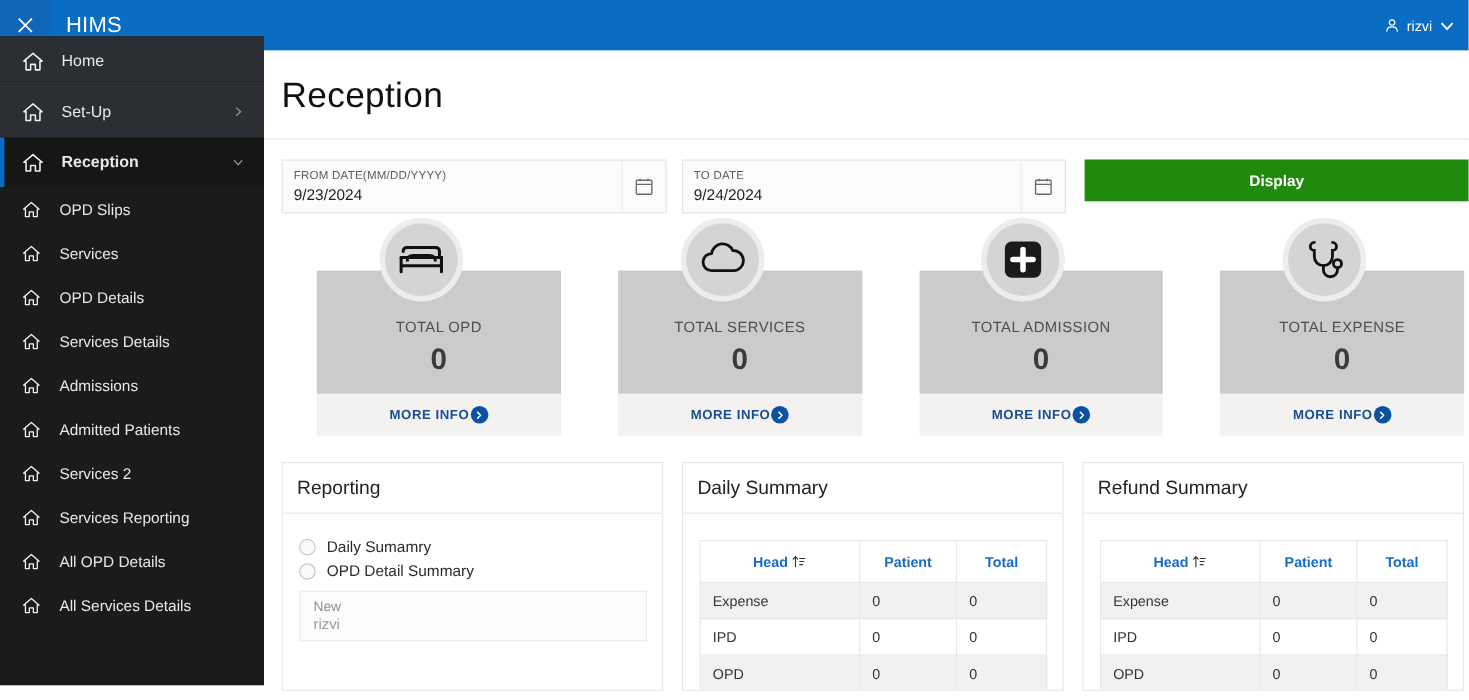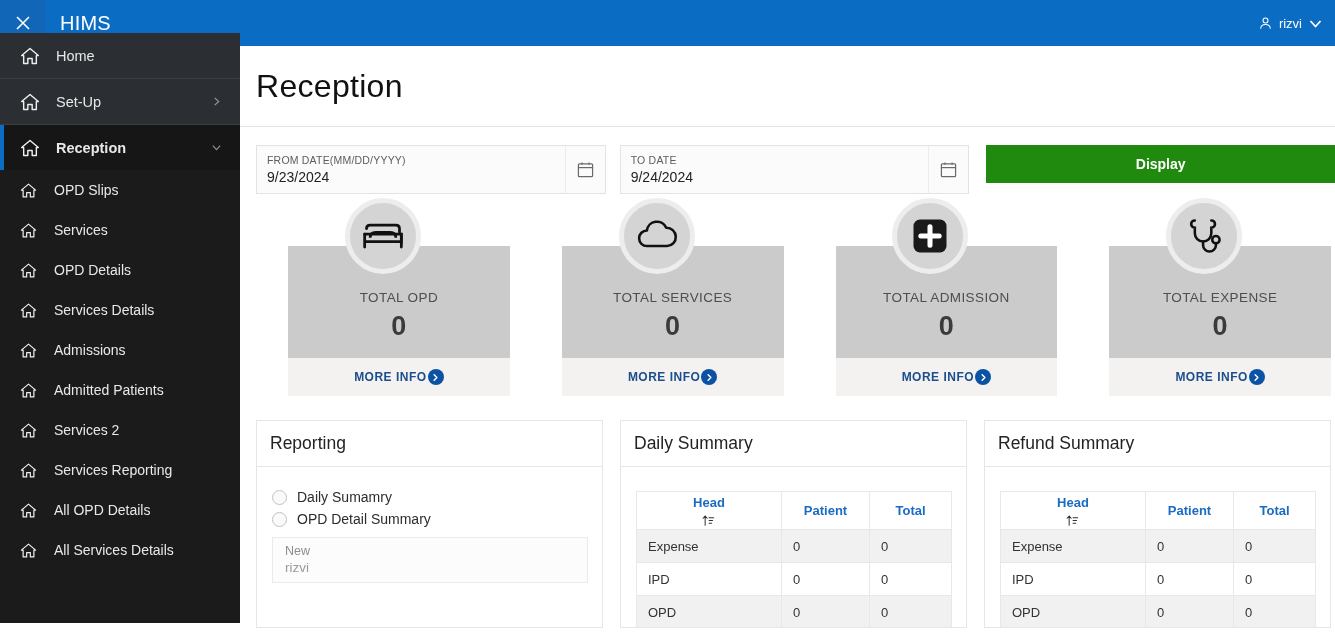--- a/index.html
+++ b/index.html
@@ -216,21 +216,21 @@
   
   .sum-table { width: 100%; border-collapse: collapse; margin-top: 2px; }
   .sum-table th {
     border: 1px solid #e8e8e8;
     height: 38px; font-size: 13px; font-weight: bold;
     color: #1a6bc4; background: #ffffff;
   }
   .sum-table th.col-head { width: 46%; }
   .sum-table th.col-patient { width: 28%; }
   .sum-table th.col-total { width: 26%; }
-  .head-inner { display: inline-flex; align-items: center; gap: 4px; flex-direction: column; }
+  .head-inner { display: inline-flex; align-items: center; gap: 4px; }
   .sort-ico { width: 13px; height: 13px; }
   .sum-table td {
     border: 1px solid #e8e8e8;
     height: 33px; font-size: 13px; color: #333;
     padding-left: 11px;
   }
   .sum-table tr.alt td { background: #f1f1f1; }
 </style>
 </head>
 <body>

